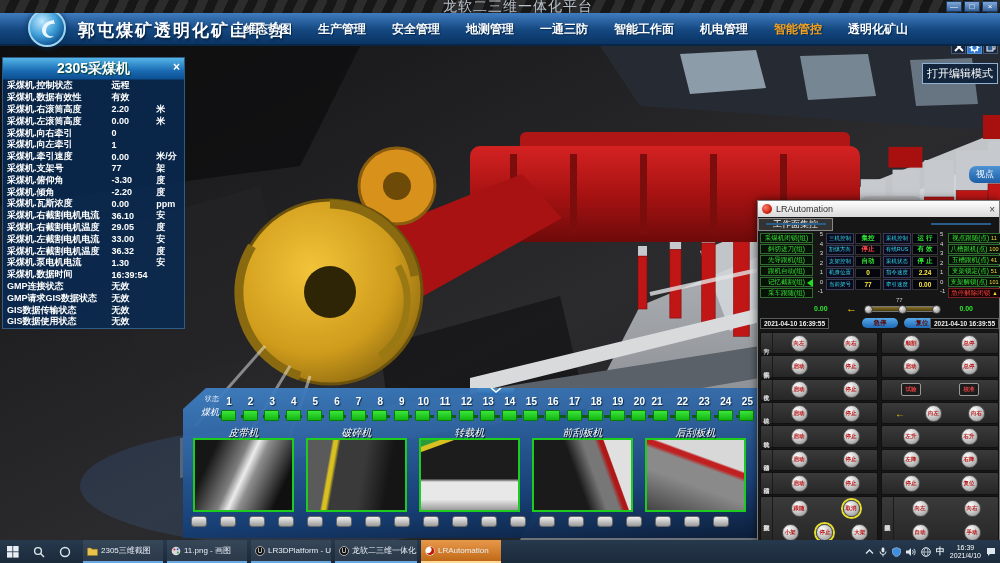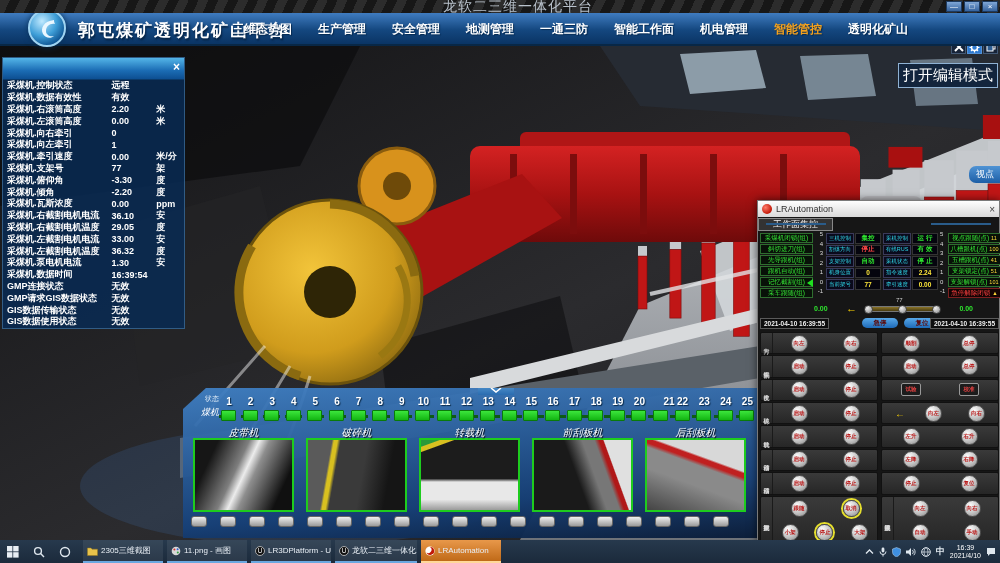--- a/index.html
+++ b/index.html
@@ -31,21 +31,21 @@
 
   
   .scene { position:absolute; left:0; top:46px; width:1000px; height:494px; z-index:1; }
 
   
   .tools { position:absolute; right:2px; top:40px; display:flex; gap:1px; z-index:38; }
   .tool { width:15px; height:14px; background:rgba(10,30,60,.55); display:flex; align-items:center;
     justify-content:center; cursor:pointer; border:1px solid rgba(150,190,230,.35); }
   .tool.sel { background:#2f7ad0; }
   .edit-btn { position:absolute; right:2px; top:63px; z-index:38; background:#13253d; color:#fff;
-    font-size:15px; padding:2px 4px; border:1px solid #8fb2d4; cursor:pointer; white-space:nowrap; }
+    font-size:11px; padding:2px 4px; border:1px solid #8fb2d4; cursor:pointer; white-space:nowrap; }
 
   
   .lpanel { position:absolute; left:2px; top:57px; width:183px; z-index:20;
     background:rgba(8,42,84,.85); border:1px solid rgba(120,190,240,.35); }
   .lpanel-h { height:22px; background:linear-gradient(#54b5e8,#1b6cb4 60%,#0d4f92);
     display:flex; align-items:center; position:relative; border-bottom:1px solid #0a3a6b; }
   .lpanel-h .t { flex:1; text-align:center; color:#fff; font-weight:bold; font-size:14px; text-shadow:1px 1px 1px #043; }
   .lpanel-h .x { position:absolute; right:4px; top:2px; color:#fff; font-size:12px; font-weight:bold; cursor:pointer; }
   .lrow { display:flex; height:11.8px; align-items:center; padding-left:4px; }
   .lrow .a { width:105px; color:#fff; font-size:9px; font-weight:bold; white-space:nowrap; }
@@ -296,20 +296,21 @@
       <svg width="10" height="10" viewBox="0 0 10 10">
           <rect x="3" y="1" width="6" height="6" fill="none" stroke="#fff"></rect>
           <rect x="1" y="3" width="6" height="6" fill="#2f5e92" stroke="#fff"></rect>
         </svg>
     </span>
   </div>
   <div class="edit-btn">打开编辑模式</div>
 
   <div class="lpanel">
     <div class="lpanel-h">
+      <span class="t">2305采煤机</span>
       <span class="x">×</span>
     </div>
     <div id="lrows">
         <div class="lrow">
           <span class="a">采煤机.控制状态</span>
           <span class="b">远程</span>
           <span class="c"></span>
         </div>
         <div class="lrow">
           <span class="a">采煤机.数据有效性</span>
@@ -460,21 +461,21 @@
           <span class="snum" style="left: 360px;">16</span>
           <span class="sq" style="left: 362px;"></span>
           <span class="snum" style="left: 381.6px;">17</span>
           <span class="sq" style="left: 383.6px;"></span>
           <span class="snum" style="left: 403.2px;">18</span>
           <span class="sq" style="left: 405.2px;"></span>
           <span class="snum" style="left: 424.8px;">19</span>
           <span class="sq" style="left: 426.8px;"></span>
           <span class="snum" style="left: 446.4px;">20</span>
           <span class="sq" style="left: 448.4px;"></span>
-          <span class="snum" style="left: 476px;">21</span>
+          <span class="snum" style="left: 464px;">21</span>
           <span class="sq" style="left: 470px;"></span>
           <span class="snum" style="left: 489.6px;">22</span>
           <span class="sq" style="left: 491.6px;"></span>
           <span class="snum" style="left: 511.2px;">23</span>
           <span class="sq" style="left: 513.2px;"></span>
           <span class="snum" style="left: 532.8px;">24</span>
           <span class="sq" style="left: 534.8px;"></span>
           <span class="snum" style="left: 554.4px;">25</span>
           <span class="sq" style="left: 556.4px;"></span>
         </div>

